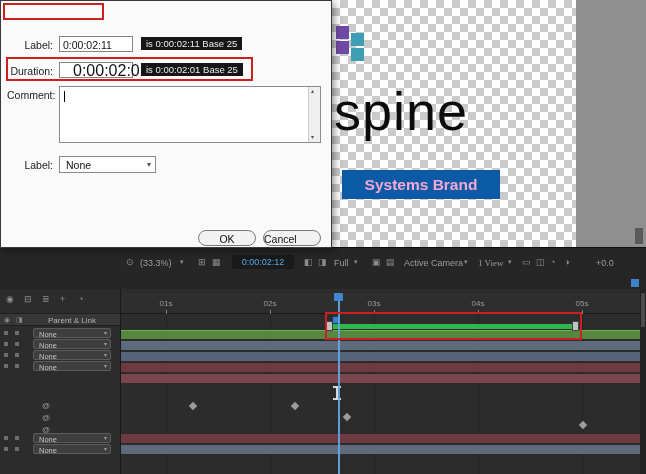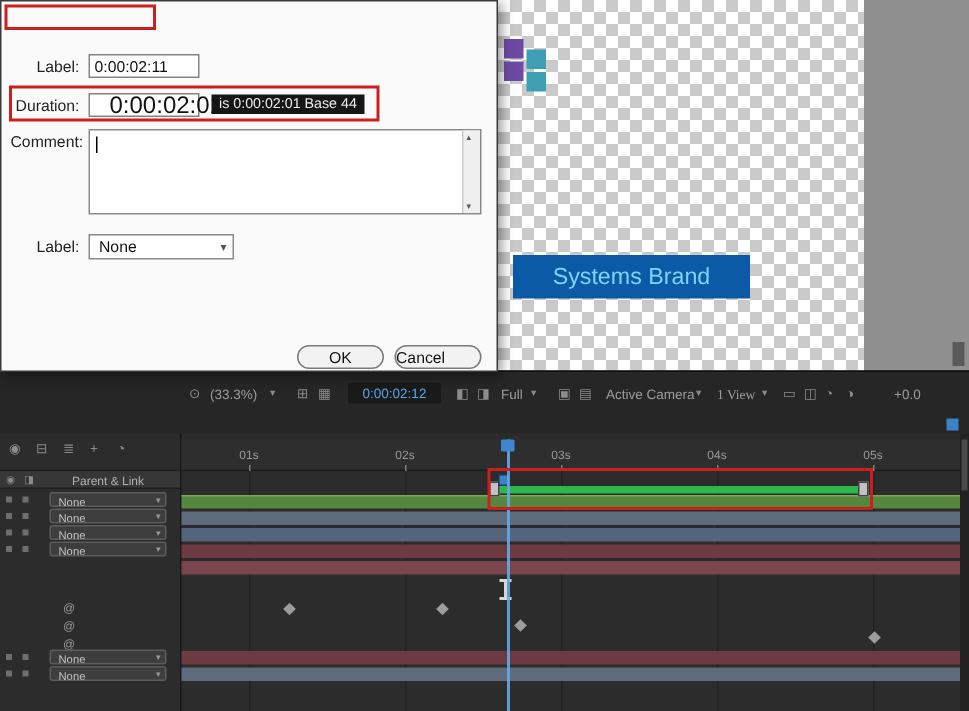--- a/index.html
+++ b/index.html
@@ -34,22 +34,23 @@
 <body>
 
 <div id="screen">
 
   <div style="left:332px;top:0;width:314px;height:247px;background:#8f8f8f;">
     <div class="checker" style="left:0;top:0;width:244px;height:247px;"></div>
     <div style="left:4px;top:26px;width:13px;height:13px;background:#6f4aa5;"></div>
     <div style="left:4px;top:41px;width:13px;height:13px;background:#6f4aa5;"></div>
     <div style="left:19px;top:33px;width:13px;height:13px;background:#3e9eb4;"></div>
     <div style="left:19px;top:48px;width:13px;height:13px;background:#3e9eb4;"></div>
+    <span style="left:2px;top:80px;font-size:54px;font-weight:500;color:#0c0c0c;letter-spacing:1px;">spine</span>
     <div style="left:10px;top:170px;width:158px;height:29px;background:#0b5aa5;">
-      <span style="left:0;top:0;width:158px;text-align:center;line-height:29px;color:#7dd3fc;font-weight:400;font-size:15.5px;">Systems Brand</span>
+      <span style="left:0;top:0;width:158px;text-align:center;line-height:29px;color:#f9a8d4;font-weight:700;font-size:15.5px;">Systems Brand</span>
     </div>
     <div style="left:303px;top:228px;width:8px;height:16px;background:#5a5a5a;"></div>
   </div>
 
   <div style="left:0;top:247px;width:646px;height:42px;background:#262626;border-top:1px solid #101010;">
     <span class="tbic" style="left:126px;top:9px;">⊙</span>
     <span class="tbtxt" style="left:140px;top:10px;">(33.3%)</span>
     <span class="tbic" style="left:180px;top:10px;font-size:7px;">▾</span>
     <span class="tbic" style="left:198px;top:9px;">⊞</span>
     <span class="tbic" style="left:212px;top:9px;">▦</span>
@@ -178,26 +179,27 @@
     <div style="left:640px;top:0;width:6px;height:185px;background:#212121;"></div>
     <div style="left:641px;top:4px;width:4px;height:34px;background:#4b4b4b;"></div>
   </div>
 
   <div style="left:0;top:0;width:332px;height:248px;background:#fafafa;border:1px solid #3a3a3a;z-index:20;box-shadow:2px 2px 8px rgba(0,0,0,0.45);">
 
     <span class="lbl" style="left:6px;top:38px;width:46px;">Label:</span>
     <div class="inp" style="left:58px;top:35px;width:74px;height:16px;">
       <span style="left:3px;top:1px;font-size:10.5px;">0:00:02:11</span>
     </div>
+    <span class="badge" style="left:140px;top:36px;">is 0:00:02:11  Base 25</span>
 
     <span class="lbl" style="left:6px;top:64px;width:46px;">Duration:</span>
     <div class="inp" style="left:58px;top:61px;width:74px;height:16px;">
       <span style="left:13px;top:1px;font-size:16px;">0:00:02:01</span>
     </div>
-    <span class="badge" style="left:140px;top:62px;">is 0:00:02:01  Base 44</span>
+    <span class="badge" style="left:140px;top:62px;">is 0:00:02:01  Base 25</span>
 
     <span class="lbl" style="left:6px;top:88px;width:46px;">Comment:</span>
     <div style="left:58px;top:85px;width:262px;height:57px;background:#fff;border:1px solid #8a8a8a;">
       <span style="left:5px;top:3px;font-size:10.5px;color:#111;"></span>
       <div style="left:4px;top:4px;width:1px;height:11px;background:#000;"></div>
       <div style="right:0;top:0;width:12px;height:55px;background:#efefef;border-left:1px solid #ccc;">
         <span style="left:2px;top:0;font-size:6px;color:#555;">▴</span>
         <span style="left:2px;top:46px;font-size:6px;color:#555;">▾</span>
       </div>
     </div>

